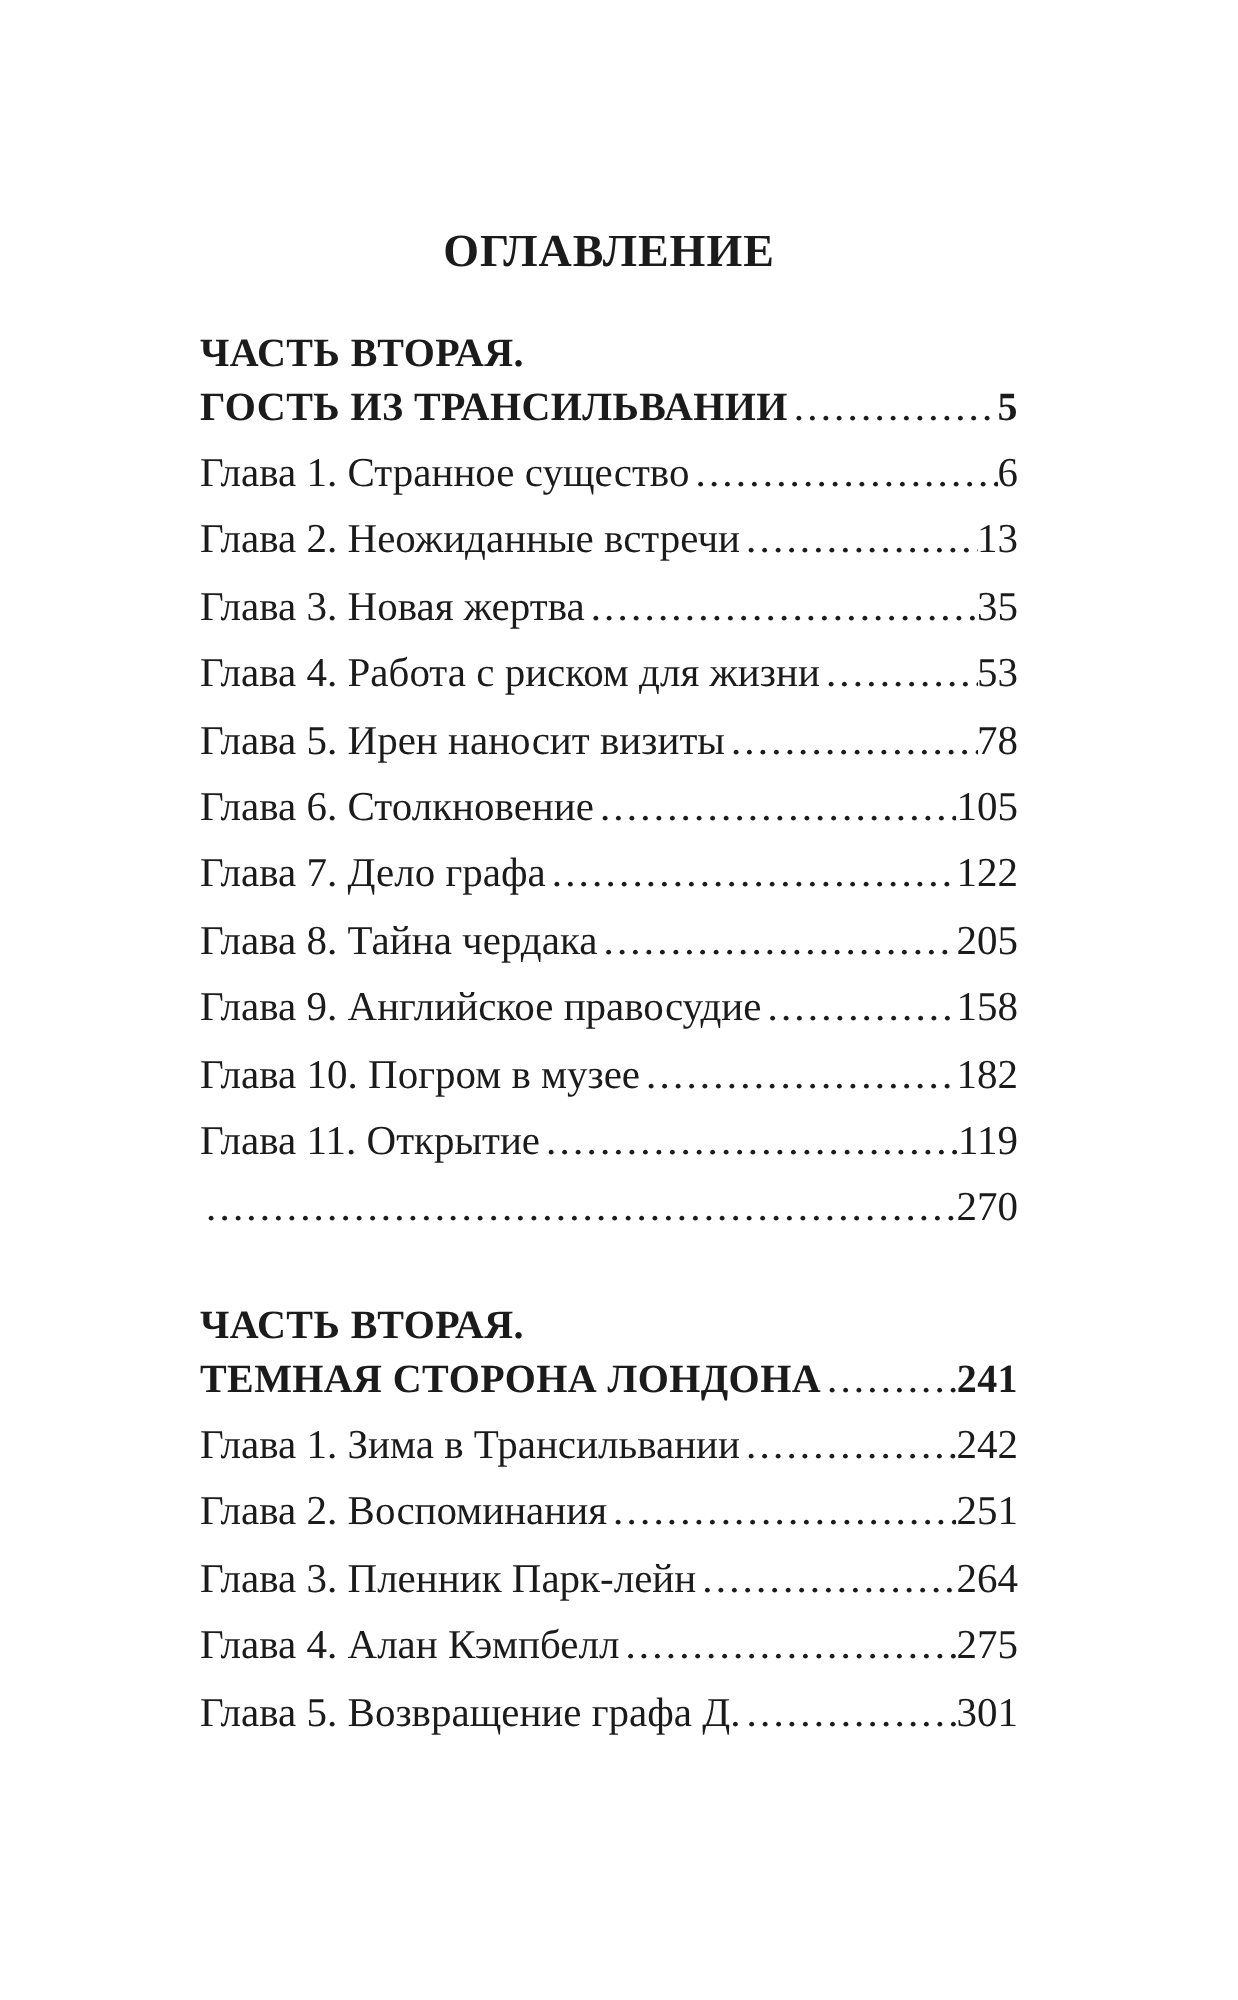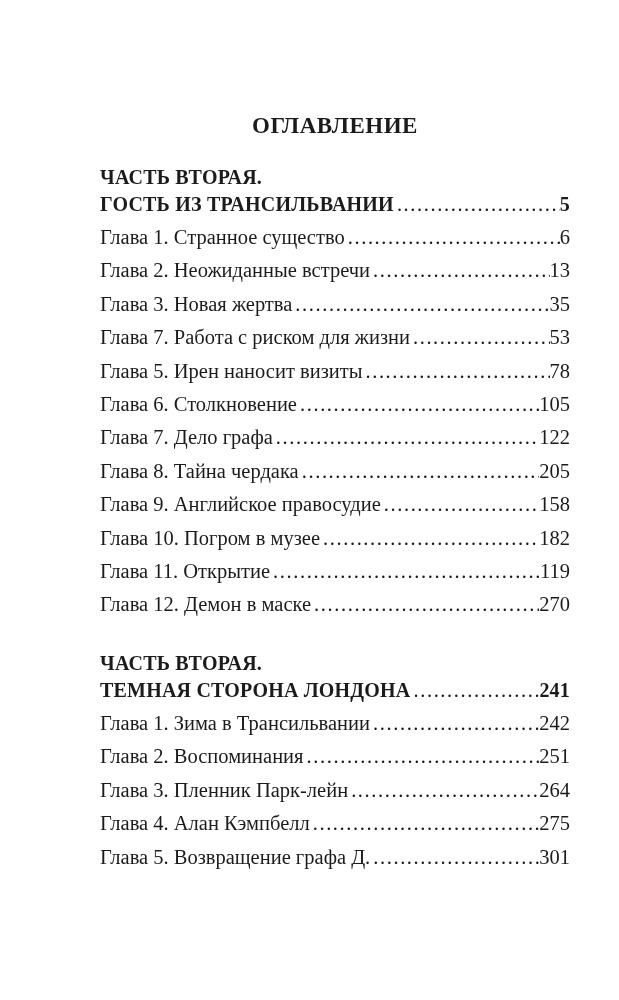--- a/index.html
+++ b/index.html
@@ -12,21 +12,21 @@
     height: 1000px;
     overflow: hidden;
     font-family: "Liberation Serif", "DejaVu Serif", serif;
     color: #1b1b1b;
     -webkit-font-smoothing: antialiased;
   }
   .page {
     box-sizing: border-box;
     width: 619px;
     height: 724px;
-    padding: 112px 49px 0 100px;
+    padding: 112px 110px 0 100px;
     background: #ffffff;
   }
   .toc-title {
     margin: 0 0 24px 0;
     text-align: center;
     font-size: 23px;
     font-weight: bold;
     letter-spacing: 0.5px;
     line-height: 28px;
   }
@@ -106,21 +106,21 @@
     <span class="pagenum">13</span>
   </div>
 
   <div class="row chapter">
     <span class="label">Глава 3. Новая жертва</span>
     <span class="leader"></span>
     <span class="pagenum">35</span>
   </div>
 
   <div class="row chapter">
-    <span class="label">Глава 7. Работа с риском для жизни</span>
+    <span class="label">Глава 4. Работа с риском для жизни</span>
     <span class="leader"></span>
     <span class="pagenum">53</span>
   </div>
 
   <div class="row chapter">
     <span class="label">Глава 5. Ирен наносит визиты</span>
     <span class="leader"></span>
     <span class="pagenum">78</span>
   </div>
 
@@ -154,21 +154,20 @@
     <span class="pagenum">182</span>
   </div>
 
   <div class="row chapter">
     <span class="label">Глава 11. Открытие</span>
     <span class="leader"></span>
     <span class="pagenum">119</span>
   </div>
 
   <div class="row chapter">
-    <span class="label">Глава 12. Демон в маске</span>
     <span class="leader"></span>
     <span class="pagenum">270</span>
   </div>
 </div>
   </section>
 
   <section class="toc-section">
     <div class="heading-line1">ЧАСТЬ ВТОРАЯ.</div>
     <div class="row heading-line2">
       <span class="label">ТЕМНАЯ СТОРОНА ЛОНДОНА</span>

